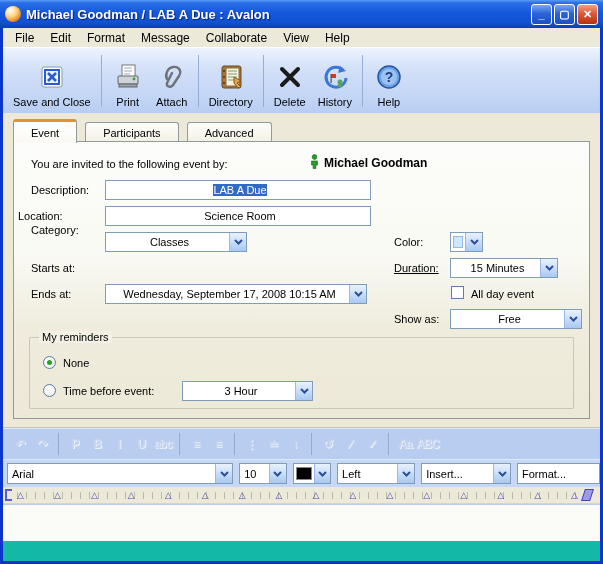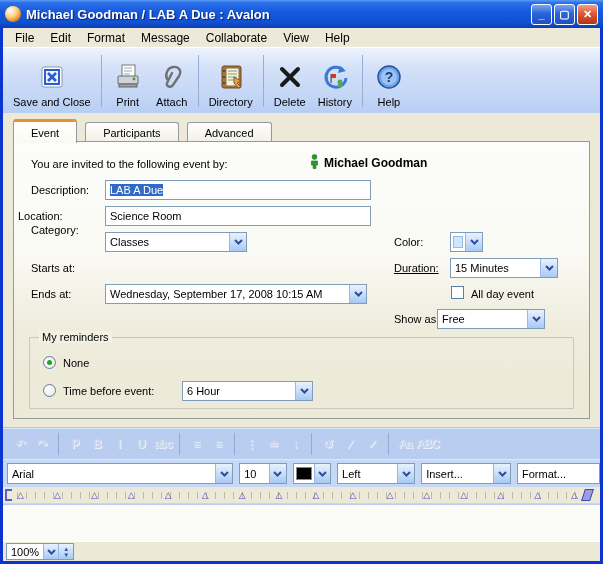--- a/index.html
+++ b/index.html
@@ -41,21 +41,21 @@
   
   .tabarea { position:absolute; left:0; top:113px; width:597px; height:307px; background:#ece9d8; }
   .tabstrip { position:absolute; left:10px; top:5px; display:flex; align-items:flex-end; height:24px; }
   .tab { border:1px solid #919b9c; border-bottom:none; border-radius:3px 3px 0 0;
     background:linear-gradient(180deg,#fefefb,#f2f0e4); font-size:11px; padding:4px 17px 3px;
     margin-right:8px; position:relative; top:1px; color:#000; height:21px; }
   .tab.active { background:linear-gradient(180deg,#fffffe,#faf9f3); height:24px; padding-top:5px;
     border-top:3px solid #e5912d; z-index:2; }
   .panel { position:absolute; left:10px; top:28px; width:577px; height:278px;
     border:1px solid #919b9c;
-    background:linear-gradient(180deg,#fcfcfa 0%,#fafaf4 40%,#efecdd 68%,#ece9d8 100%); }
+    background:linear-gradient(180deg,#fcfcfa 0%,#fafaf4 40%,#efecdd 68%,#ece9d8 100%);text-align:center; }
 
   
   .flabel { position:absolute; font-size:11px; color:#000; white-space:nowrap; }
   .tinput { position:absolute; height:20px; background:#fff; border:1px solid #7f9db9;
     font-size:11px; line-height:18px; padding-left:4px; white-space:nowrap; overflow:hidden; }
   .sel { background:#316ac5; color:#fff; }
   .combo { position:absolute; height:20px; background:#fff; border:1px solid #7f9db9;
     display:flex; align-items:center; overflow:hidden; }
   .combo-text { flex:1; font-size:11px; padding-left:4px; white-space:nowrap; overflow:hidden; }
   .ddbtn { width:17px; height:100%; flex:none; border-left:1px solid #9ab8e4;
@@ -294,37 +294,37 @@
         <span class="ddbtn">
             <svg width="9" height="6">
               <path d="M1 1 L4.5 4.5 L8 1" stroke="#2a4f9e" stroke-width="2" fill="none"></path>
             </svg>
           </span>
       </div>
       <span class="checkbox" style="left:437px; top:144px;"></span>
       <span class="flabel" style="left:457px; top:146px;">All day event</span>
 
       <span class="flabel" style="left:380px; top:171px;">Show as:</span>
-      <div class="combo" style="left:423px; top:167px; width:108px;">
+      <div class="combo" style="left:436px; top:167px; width:132px;">
         <span class="combo-text">Free</span>
         <span class="ddbtn">
             <svg width="9" height="6">
               <path d="M1 1 L4.5 4.5 L8 1" stroke="#2a4f9e" stroke-width="2" fill="none"></path>
             </svg>
           </span>
       </div>
 
       <div class="groupbox">
         <span class="gb-title">My reminders</span>
         <span class="radio on" style="left:13px; top:18px;"></span>
         <span class="flabel" style="left:33px; top:19px;">None</span>
         <span class="radio" style="left:13px; top:46px;"></span>
         <span class="flabel" style="left:33px; top:47px;">Time before event:</span>
         <div class="combo" style="left:152px; top:43px; width:131px;">
-          <span class="combo-text">6 Hour</span>
+          <span class="combo-text">3 Hour</span>
           <span class="ddbtn">
               <svg width="9" height="6">
                 <path d="M1 1 L4.5 4.5 L8 1" stroke="#2a4f9e" stroke-width="2" fill="none"></path>
               </svg>
             </span>
         </div>
       </div>
     </div>
   </div>
 
@@ -420,28 +420,14 @@
         <span class="tabstop">△</span>
         <span class="tabstop">△</span>
         <span class="tabstop">△</span>
         <span class="tabstop">△</span>
       </div>
     <div class="ruler-right"></div>
   </div>
 
   <div class="editbody"></div>
 
-  <div class="statusbar">
-    <div class="zoomctl">
-      <span class="ztext">100%</span>
-      <span class="ddbtn">
-          <svg width="9" height="6">
-            <path d="M1 1 L4.5 4.5 L8 1" stroke="#2a4f9e" stroke-width="2" fill="none"></path>
-          </svg>
-        </span>
-      <span class="spinner">
-          <span>▲</span>
-          <span>▼</span>
-        </span>
-    </div>
-  </div>
 
 </div>
 
 </body></html>

